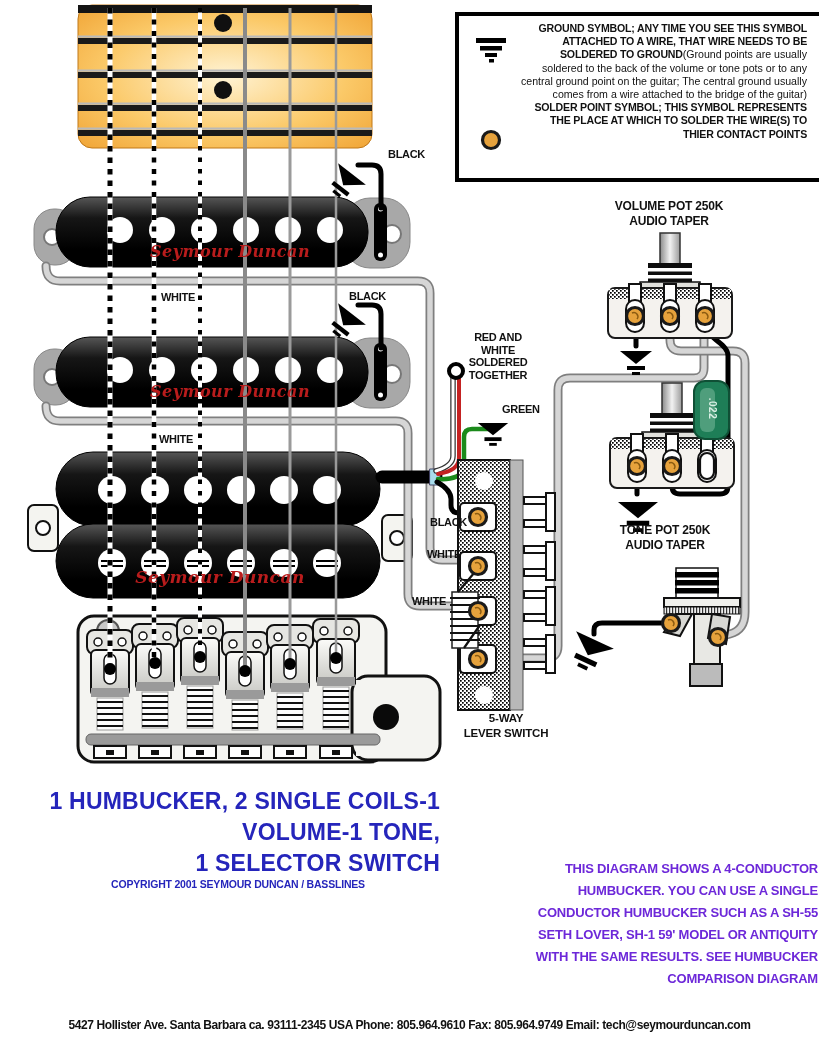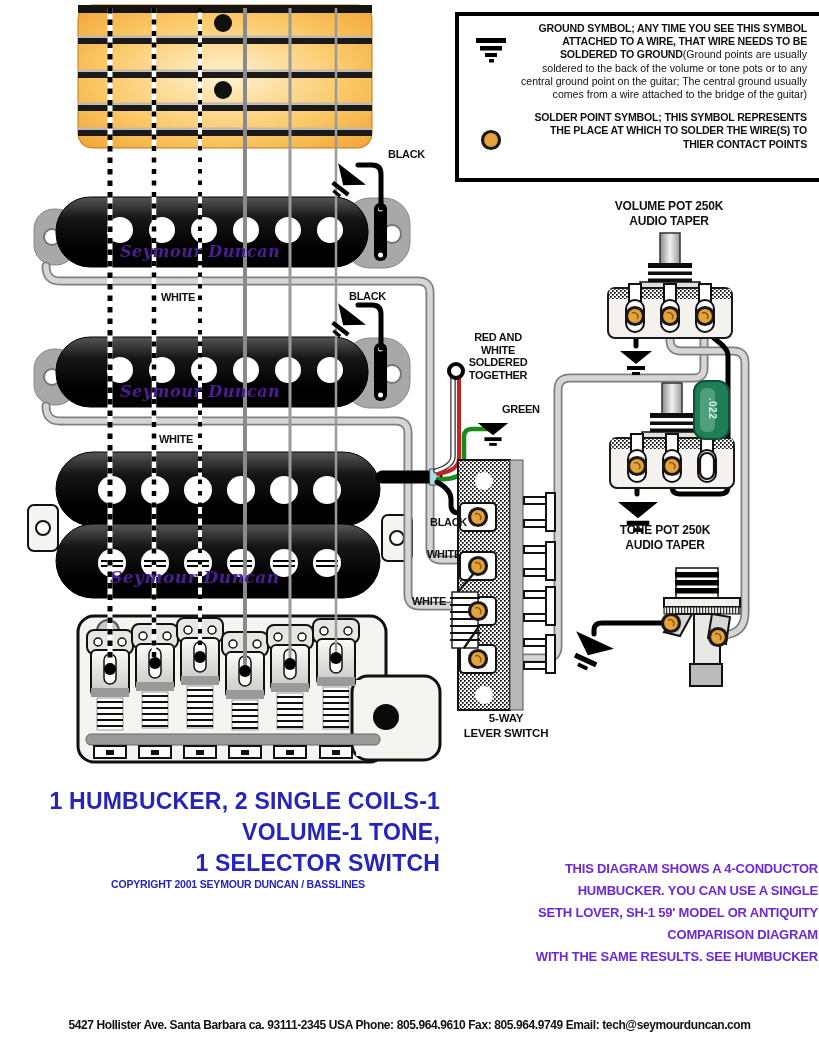--- a/index.html
+++ b/index.html
@@ -5,22 +5,22 @@
   html,body{margin:0;padding:0;background:#fff;}
   #page{position:relative;width:819px;height:1055px;background:#fff;overflow:hidden;
         font-family:"Liberation Sans",sans-serif;}
   svg{position:absolute;left:0;top:0;}
   .lbl{position:absolute;font:bold 11px "Liberation Sans",sans-serif;color:#111;
        letter-spacing:-0.3px;white-space:nowrap;}
   .blk{position:absolute;font:bold 11px "Liberation Sans",sans-serif;color:#111;
        letter-spacing:-0.3px;text-align:center;line-height:12.5px;}
   .comp{position:absolute;font:bold 12px "Liberation Sans",sans-serif;color:#111;
         letter-spacing:-0.2px;text-align:center;line-height:14.5px;}
-  .sdlogo{position:absolute;font:italic bold 16px "DejaVu Serif",serif;color:#4c1d95;
-          letter-spacing:0.5px;white-space:nowrap;}
+  .sdlogo{position:absolute;font:italic bold 16px "DejaVu Serif",serif;color:#b91c1c;
+          text-align:center;letter-spacing:0.5px;white-space:nowrap;}
   .legend{position:absolute;left:455px;top:12px;width:348px;height:152px;
           border:4px solid #000;background:#fff;padding:6px 16px 4px 0;text-align:right;}
   .lg-row{margin-left:58px;font-size:10.6px;line-height:13.2px;color:#111;}
   .lg-bold{font-weight:bold;letter-spacing:-0.2px;}
   .lg-norm{font-weight:normal;letter-spacing:0;}
   .lg-icon{position:absolute;left:12px;}
   .title{position:absolute;left:36px;top:786px;width:404px;text-align:right;
          font:bold 23px "Liberation Sans",sans-serif;color:#2525bb;line-height:31px;
          letter-spacing:0.2px;}
   .copyright{position:absolute;left:36px;top:878px;width:404px;text-align:center;
@@ -406,21 +406,21 @@
   <svg class="lg-icon" style="top:16px" width="40" height="36">
     <rect x="5" y="6" width="30" height="5" fill="#000"></rect>
     <rect x="9" y="14" width="22" height="4.5" fill="#000"></rect>
     <rect x="14" y="21" width="12" height="4" fill="#000"></rect>
     <rect x="18" y="27" width="5" height="3.5" fill="#000"></rect>
   </svg>
   <svg class="lg-icon" style="top:112px" width="40" height="26">
     <circle cx="20" cy="12" r="8.5" fill="#e6a23c" stroke="#1a1a1a" stroke-width="3.2"></circle>
   </svg>
   <div class="lg-row"><span class="lg-bold">GROUND SYMBOL; ANY TIME YOU SEE THIS SYMBOL ATTACHED TO A WIRE, THAT WIRE NEEDS TO BE SOLDERED TO GROUND</span><span class="lg-norm">(Ground points are usually soldered to the back of the volume or tone pots or to any central ground point on the guitar; The central ground usually comes from a wire attached to the bridge of the guitar)</span></div>
-  <div class="lg-row" style="margin-top:10px"><span class="lg-bold">SOLDER POINT SYMBOL; THIS SYMBOL REPRESENTS THE PLACE AT WHICH TO SOLDER THE WIRE(S) TO THIER CONTACT POINTS</span></div>
+  <div class="lg-row" style=""><span class="lg-bold">SOLDER POINT SYMBOL; THIS SYMBOL REPRESENTS THE PLACE AT WHICH TO SOLDER THE WIRE(S) TO THIER CONTACT POINTS</span></div>
 </div>
 
 <div class="lbl" style="left:388px;top:148px">BLACK</div>
 <div class="lbl" style="left:161px;top:291px">WHITE</div>
 <div class="lbl" style="left:349px;top:290px">BLACK</div>
 <div class="lbl" style="left:159px;top:433px">WHITE</div>
 <div class="blk" style="left:456px;top:331px;width:84px">RED AND WHITE SOLDERED TOGETHER</div>
 <div class="lbl" style="left:502px;top:403px">GREEN</div>
 <div class="lbl" style="left:430px;top:516px">BLACK</div>
 <div class="lbl" style="left:427px;top:548px">WHITE</div>
@@ -447,20 +447,21 @@
 <div class="title">
   <div>1 HUMBUCKER, 2 SINGLE COILS-1</div>
   <div>VOLUME-1 TONE,</div>
   <div>1 SELECTOR SWITCH</div>
 </div>
 <div class="copyright">COPYRIGHT 2001 SEYMOUR DUNCAN / BASSLINES</div>
 
 <div class="note">
   <div>THIS DIAGRAM SHOWS A 4-CONDUCTOR</div>
   <div>HUMBUCKER. YOU CAN USE A SINGLE</div>
+  <div>CONDUCTOR HUMBUCKER  SUCH AS A SH-55</div>
   <div>SETH LOVER, SH-1 59' MODEL OR ANTIQUITY</div>
+  <div>WITH THE SAME RESULTS. SEE HUMBUCKER</div>
   <div>COMPARISON DIAGRAM</div>
-  <div>WITH THE SAME RESULTS. SEE HUMBUCKER</div>
 </div>
 
 <div class="footer">5427 Hollister Ave. Santa Barbara ca. 93111-2345 USA  Phone: 805.964.9610  Fax: 805.964.9749   Email: tech@seymourduncan.com</div>
 
 </div>
 
 </body></html>

